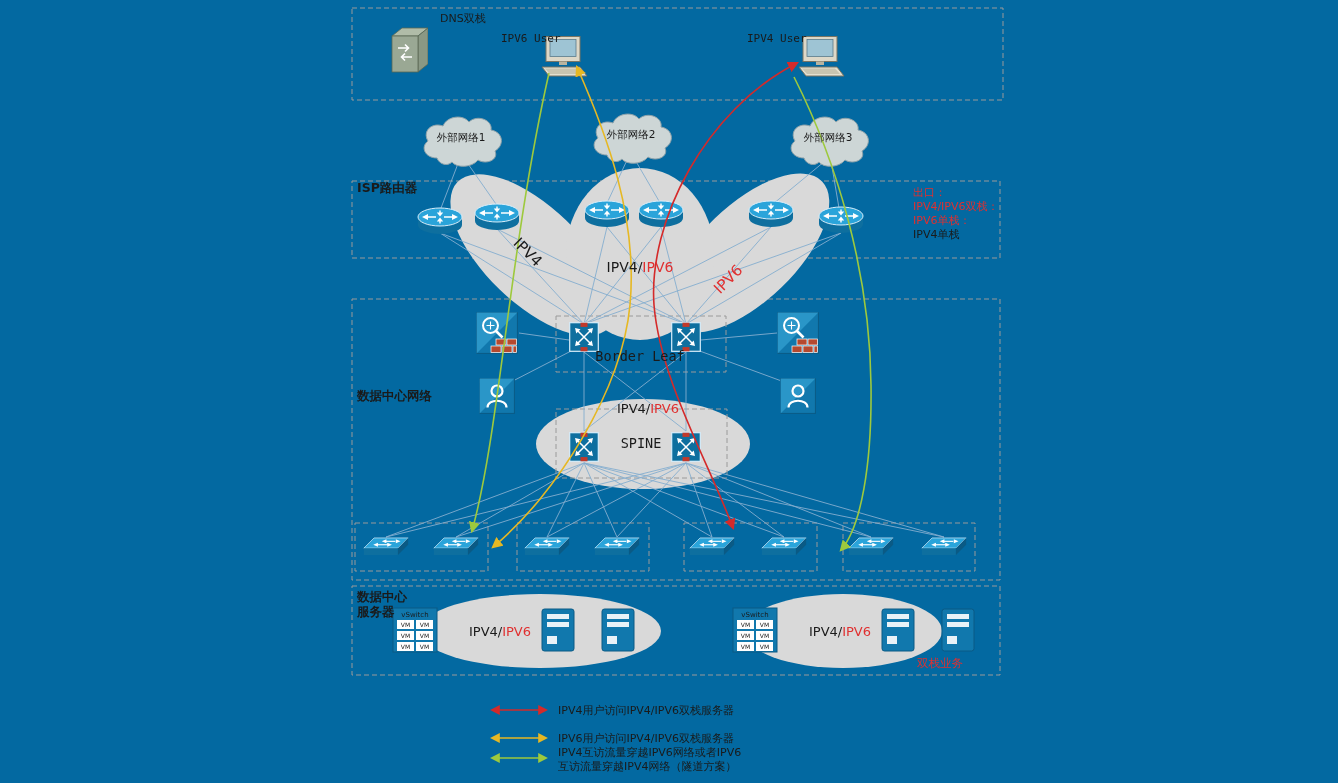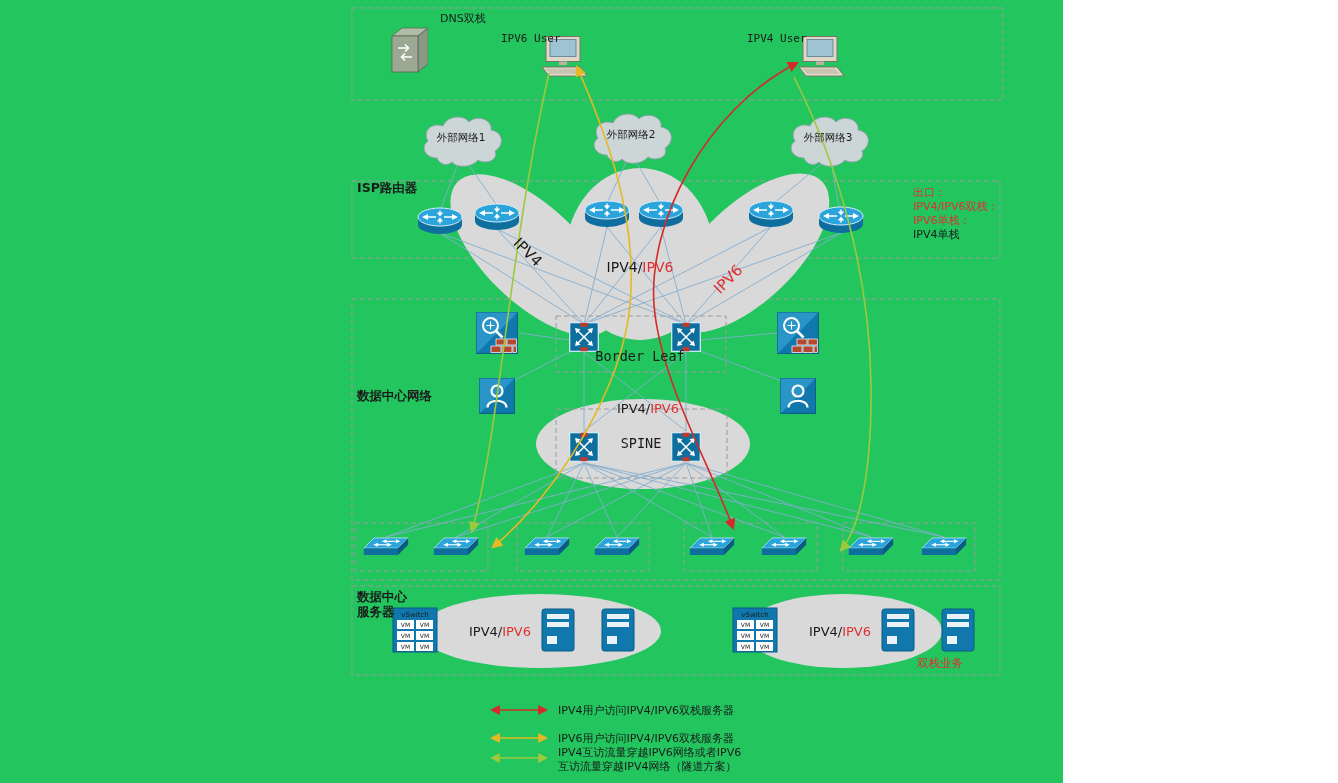--- a/index.html
+++ b/index.html
@@ -1,16 +1,16 @@
 <!DOCTYPE html>
 <html><head>
 <meta charset="utf-8">
 <style>
   html,body{margin:0;padding:0;background:#fff;}
-  .stage{position:relative;width:1063px;height:783px;background:#22c55e;overflow:hidden;
+  .stage{position:relative;width:1338px;height:783px;background:#0369a1;overflow:hidden;
          font-family:"DejaVu Sans",sans-serif;}
   svg{display:block;}
   text{font-family:"DejaVu Sans",sans-serif;fill:#1a1a1a;}
   .mono{font-family:"DejaVu Sans Mono",monospace;}
   .red{fill:#e03030;}
 </style>
 </head>
 <body>
 
 <div class="stage">

